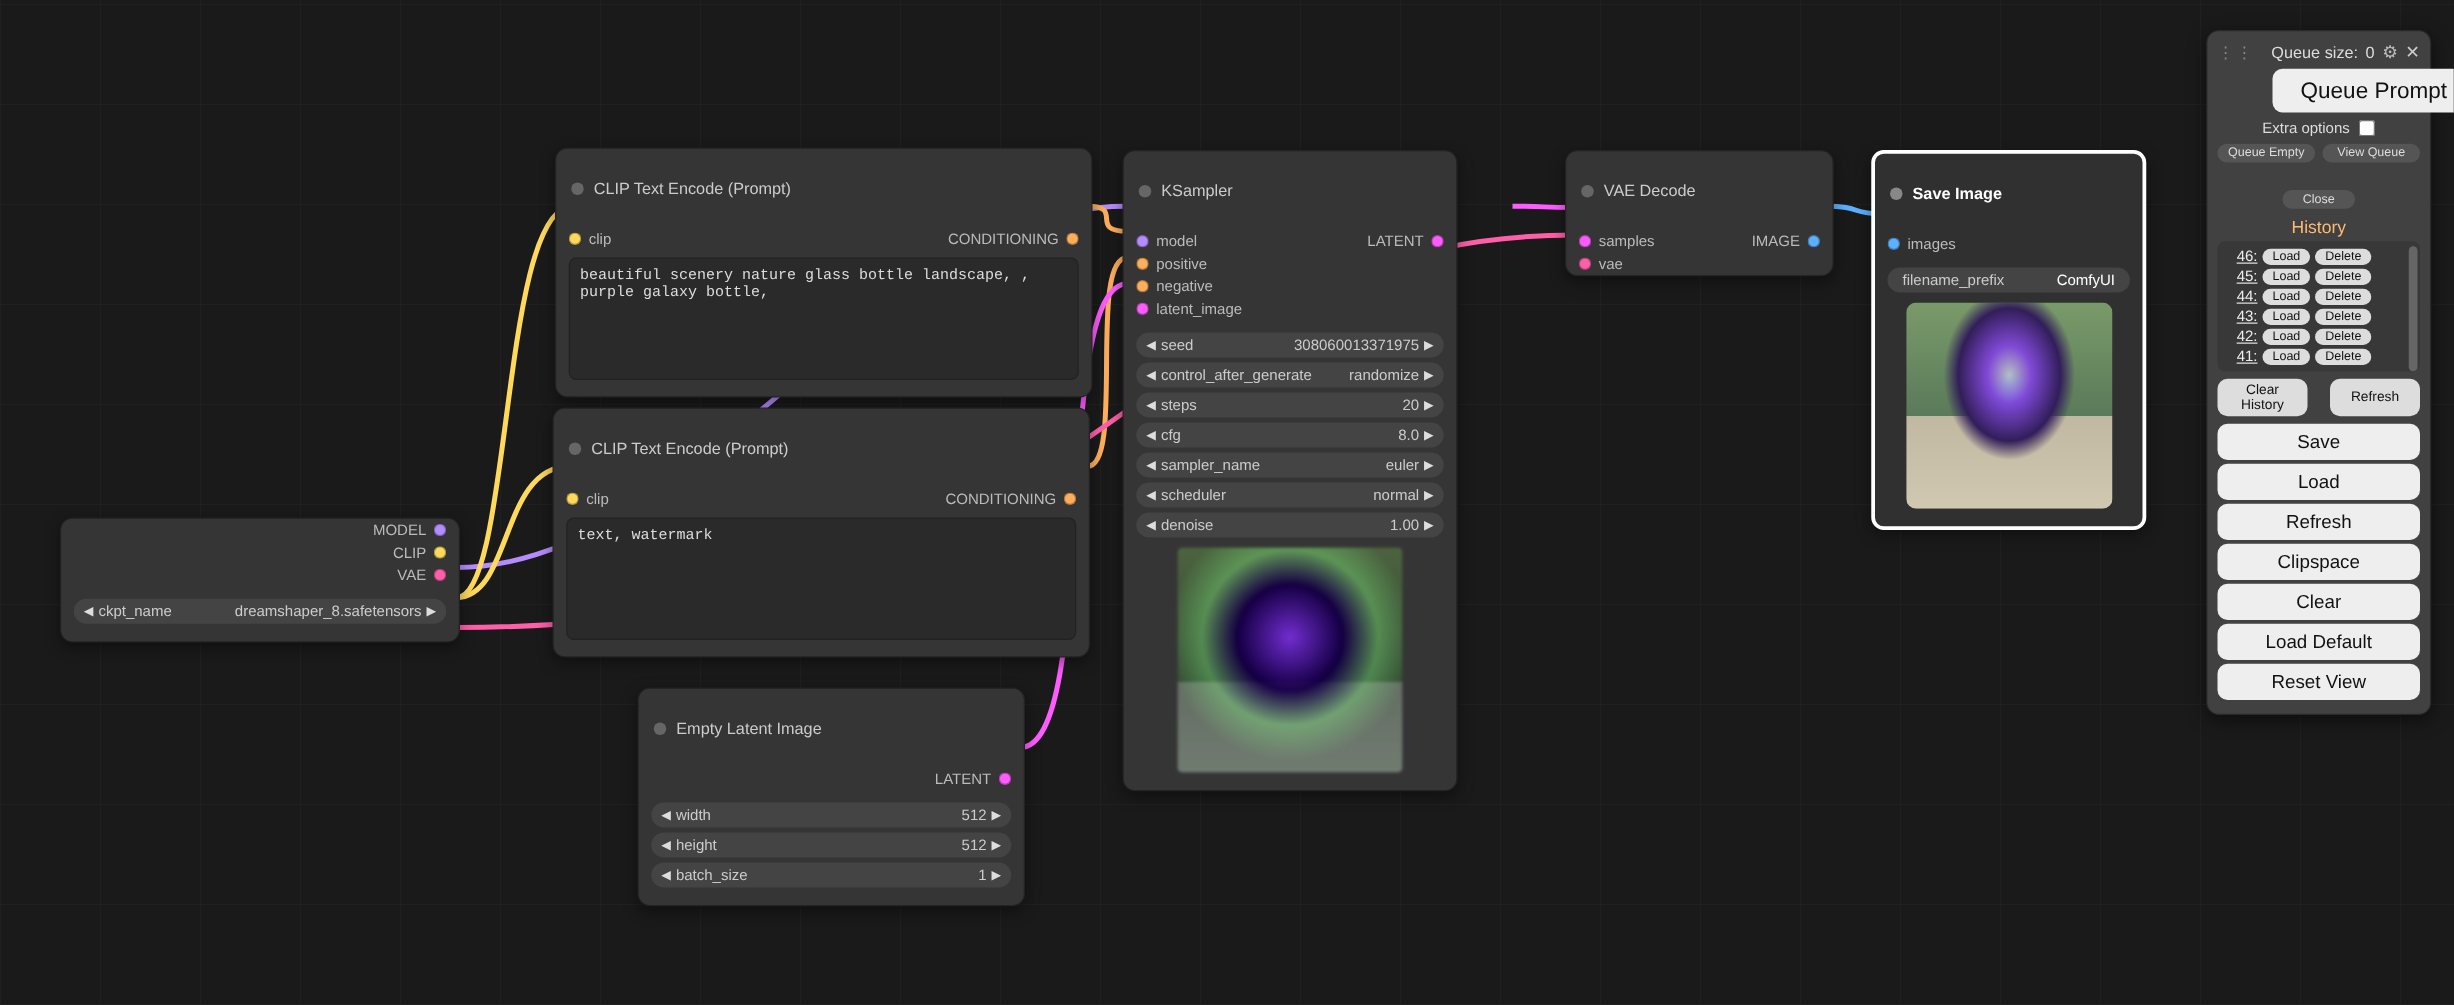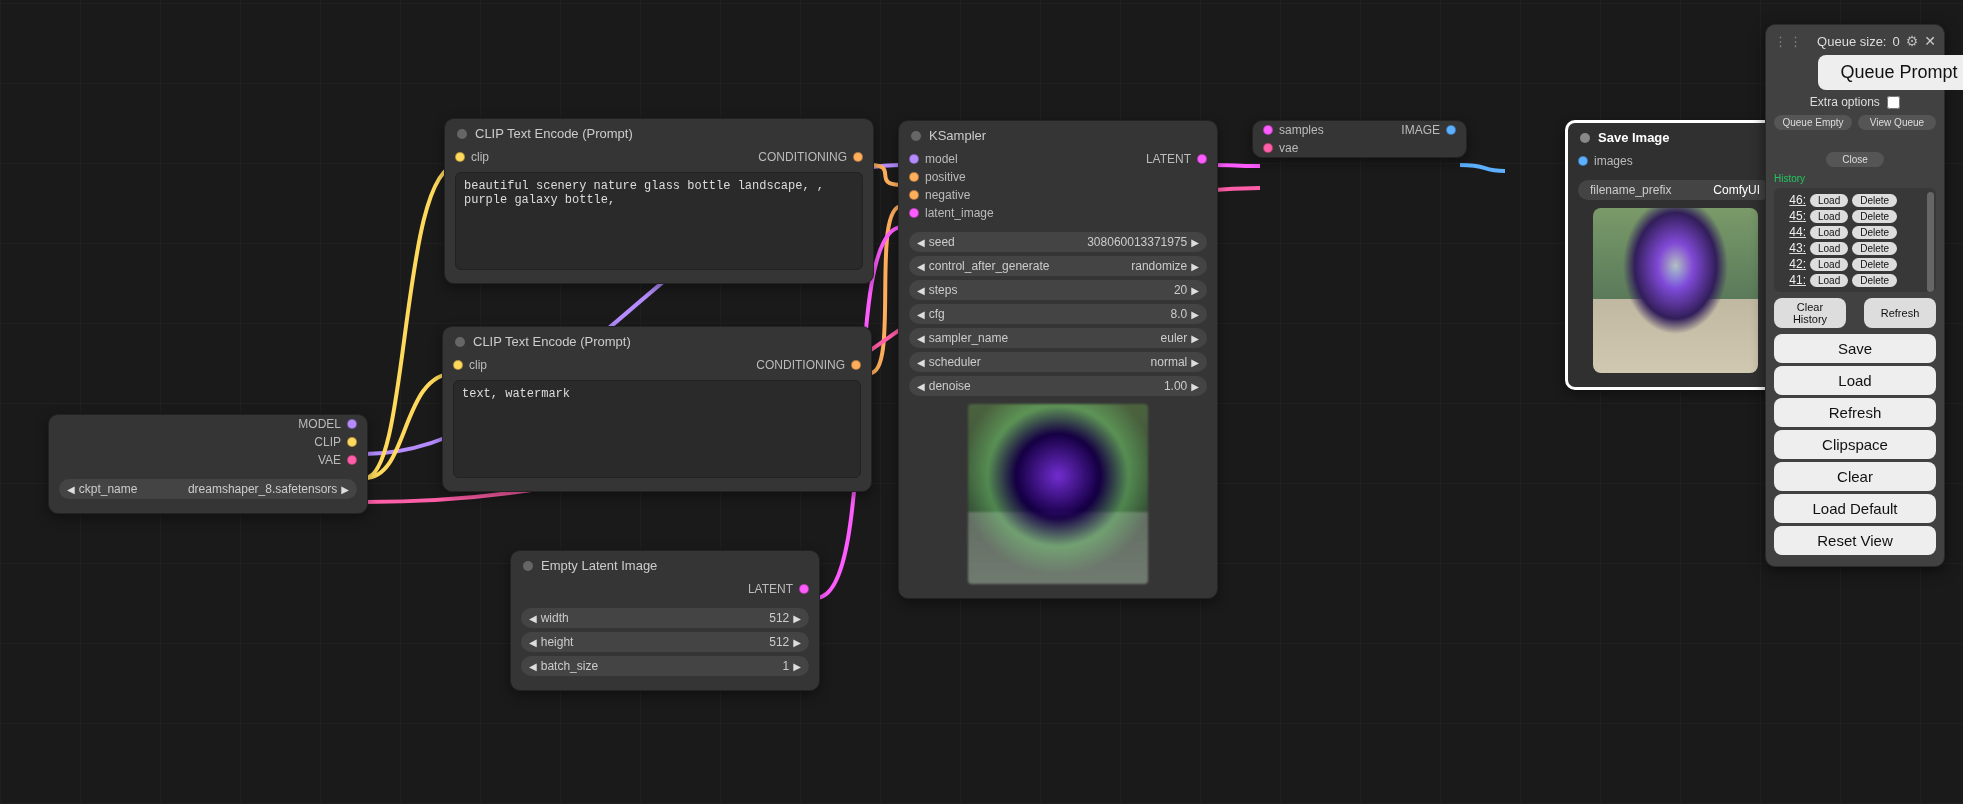--- a/index.html
+++ b/index.html
@@ -25,21 +25,21 @@
     position: absolute;
     background: #353535;
     border: 1px solid #232323;
     border-radius: 10px;
     box-shadow: 0 4px 12px rgba(0,0,0,0.4);
   }
   .node-header {
     display: flex;
     align-items: center;
     gap: 8px;
-    padding: 7px 12px;
+    padding: 24px 12px;
     font-size: 13px;
     color: #ccc;
     text-align: right;
   }
   .node-header.selected { color: #fff; font-weight: bold; }
   .collapse-dot {
     width: 10px; height: 10px; border-radius: 50%; background: #666;
   }
   .ports-row, .port-line {
     display: flex; justify-content: space-between; padding: 2px 10px;
@@ -114,21 +114,21 @@
   .big-btn.primary { font-size: 18px; margin-left: 44px; }
   .extra-opts { text-align: center; font-size: 12px; margin: 4px 0 6px; }
   .extra-opts input { vertical-align: middle; margin-left: 4px; }
   .pill-row { display: flex; gap: 6px; margin-bottom: 6px; }
   .pill-row button {
     flex: 1; background: #555; color: #ddd; border: none; border-radius: 10px;
     padding: 2px 6px; font-size: 10px; cursor: pointer;
   }
   .pill-row.center { justify-content: center; }
   .pill-row.center button { flex: 0 0 auto; padding: 2px 16px; margin-top: 16px; }
-  .history-title { font-size: 10px; margin: 2px 0 4px; color: #22c55e; }
+  .history-title { text-align: center; font-size: 14px; margin: 2px 0 4px; color: #fdba74; }
   .history-box {
     background: #383838; border-radius: 6px; padding: 4px; max-height: 110px;
     position: relative; overflow: hidden; text-decoration: underline;
   }
   .history-box .scrollbar {
     position: absolute; right: 2px; top: 4px; width: 7px; height: 100px;
     background: #666; border-radius: 4px;
   }
   .hist-row {
     display: flex; align-items: center; gap: 4px; font-size: 12px;
@@ -274,21 +274,21 @@
       </div>
     <div class="widget-row">
         <span class="tri">◀</span>
         <span class="wlabel">batch_size</span>
         <span class="wvalue">1</span>
         <span class="tri">▶</span>
       </div>
   </div>
 </div>
 
-<div class="node" style="left:898px; top:120px; width:320px;">
+<div class="node" style="left:898px; top:120px; width:268px;">
   <div class="node-header">
     <div class="collapse-dot"></div>
     <span>KSampler</span>
   </div>
   <div class="port-line">
     <div class="port">
         <div class="dot purple"></div>
         <span>model</span>
       </div>
     <div class="port right">
@@ -355,39 +355,43 @@
         <span class="tri">◀</span>
         <span class="wlabel">denoise</span>
         <span class="wvalue">1.00</span>
         <span class="tri">▶</span>
       </div>
     <div class="preview-img"></div>
   </div>
 </div>
 
 <div class="node" style="left:1252px; top:120px; width:215px;">
+  <div class="node-header">
+    <div class="collapse-dot"></div>
+    <span>VAE Decode</span>
+  </div>
   <div class="port-line">
     <div class="port">
         <div class="dot magenta"></div>
         <span>samples</span>
       </div>
     <div class="port right">
         <span>IMAGE</span>
         <div class="dot blue"></div>
       </div>
   </div>
   <div class="port-line">
       <div class="port">
         <div class="dot pink"></div>
         <span>vae</span>
       </div>
     </div>
 </div>
 
-<div class="node save-node" style="left:1565px; top:120px; width:220px;">
+<div class="node save-node" style="left:1497px; top:120px; width:220px;">
   <div class="node-header selected">
     <div class="collapse-dot" style="background:#888"></div>
     <span>Save Image</span>
   </div>
   <div class="port-line">
       <div class="port">
         <div class="dot blue"></div>
         <span>images</span>
       </div>
     </div>

